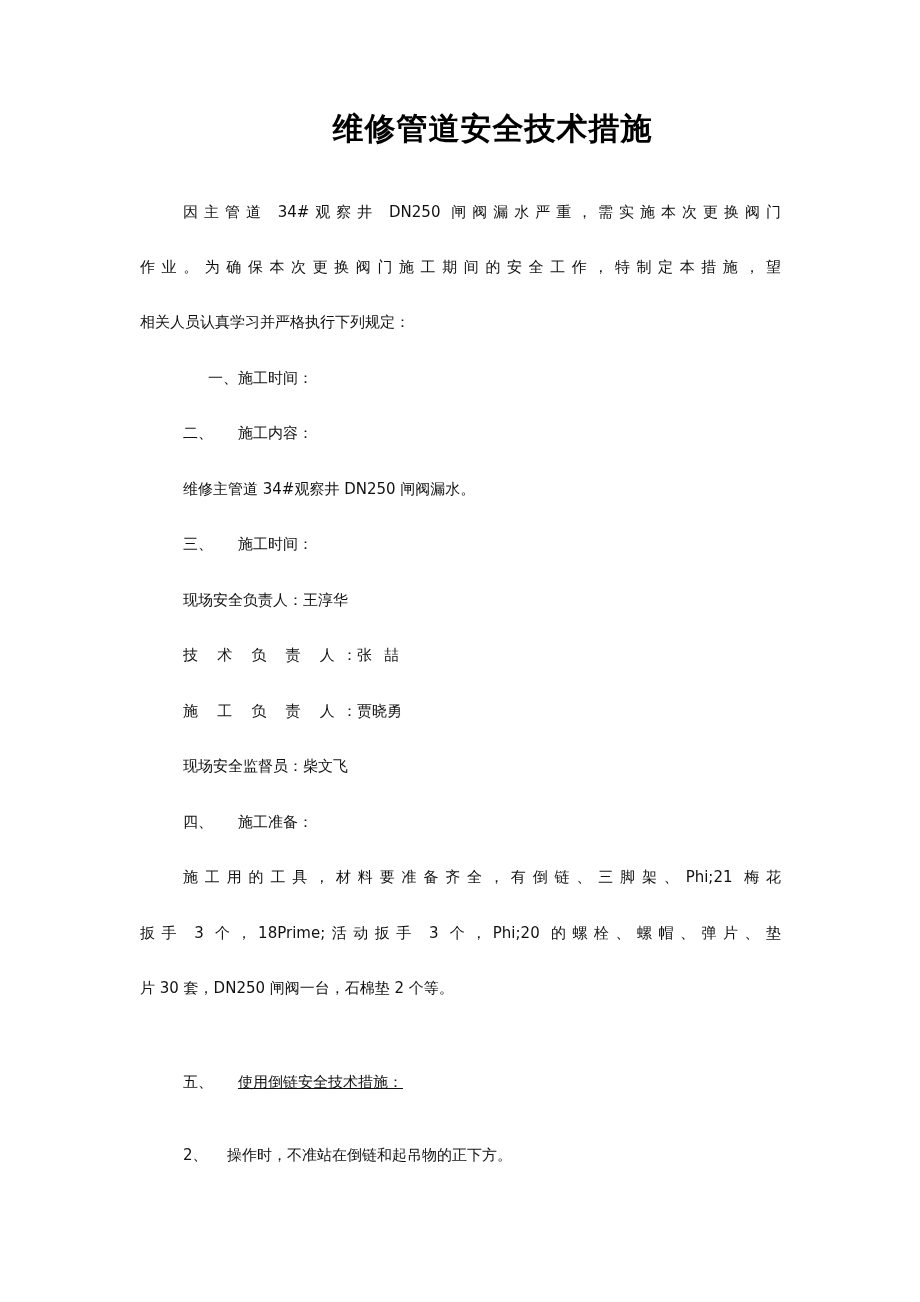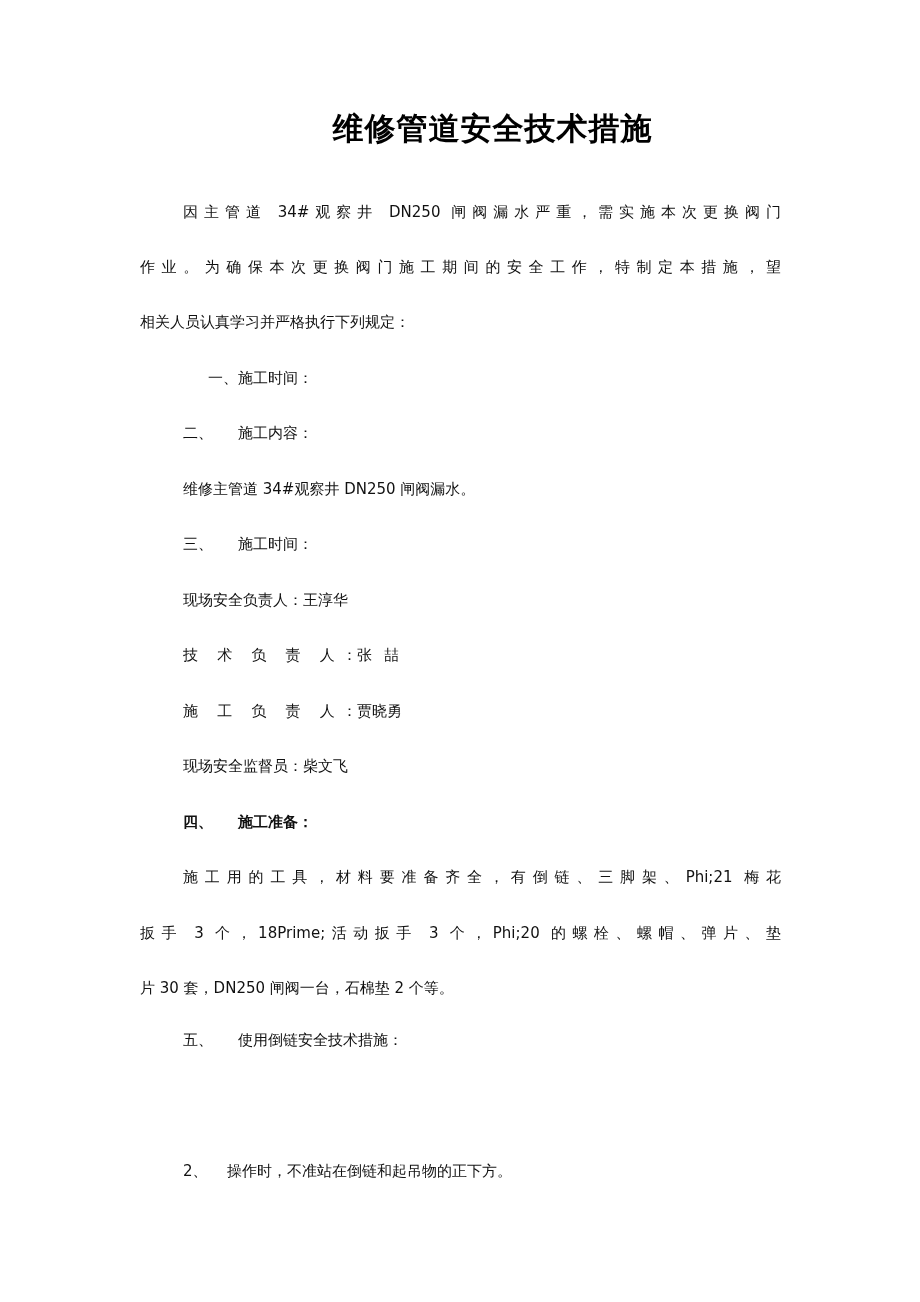--- a/index.html
+++ b/index.html
@@ -105,30 +105,30 @@
   </div>
 
   <div class="line indent" style="top:752px;">
     <span>现场安全监督员：</span><span>柴文飞</span>
   </div>
 
   <div class="line indent" style="top:697px;">
     <span class="spaced-label">施 工 负 责 人：</span><span>贾晓勇</span>
   </div>
 
-  <div class="line indent" style="top:808px;font-weight:bold;">
+  <div class="line indent" style="top:808px;">
     <span class="sec-num">四、</span><span>施工准备：</span>
   </div>
 
   <div class="line indent" style="top:863px; width:598px; text-align:justify; text-align-last:justify;">施工用的工具，材料要准备齐全，有倒链、三脚架、Phi;21 梅花</div>
   <div class="line justify" style="top:919px;">扳手 3 个，18Prime;活动扳手 3 个，Phi;20 的螺栓、螺帽、弹片、垫</div>
   <div class="line" style="top:974px;">片 30 套，DN250 闸阀一台，石棉垫 2 个等。</div>
 
-  <div class="line indent" style="top:1026px;">
+  <div class="line indent" style="top:1068px;text-decoration:underline;">
     <span class="sec-num">五、</span><span>使用倒链安全技术措施：</span>
   </div>
 
 
-  <div class="line indent" style="top:1141px;margin-top:16px;">
+  <div class="line indent" style="top:1141px;">
     <span class="item-num">2、</span><span>操作时，不准站在倒链和起吊物的正下方。</span>
   </div>
 
 </div>
 
 </body></html>

